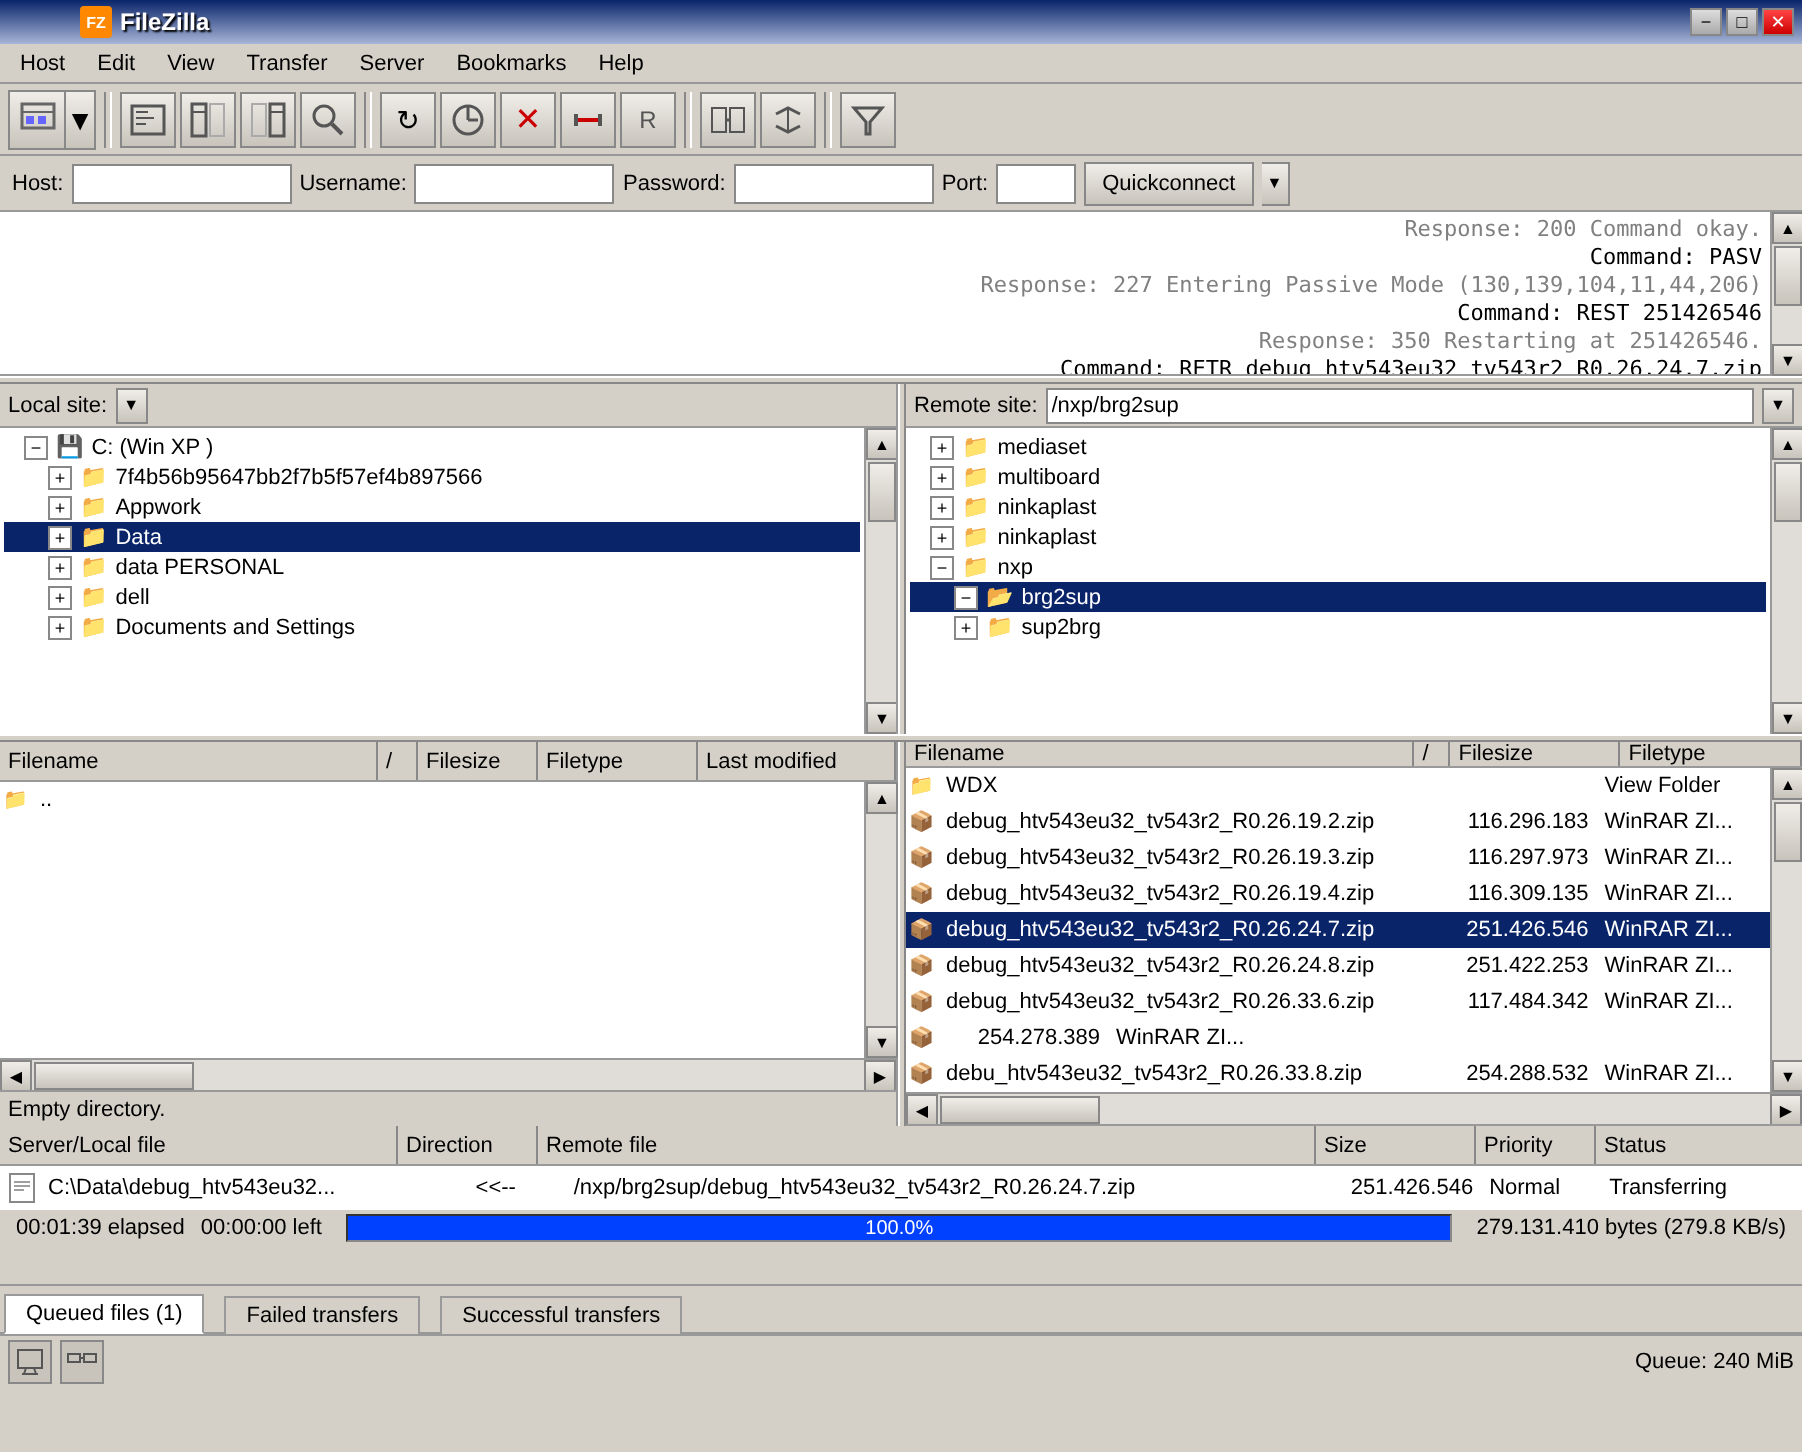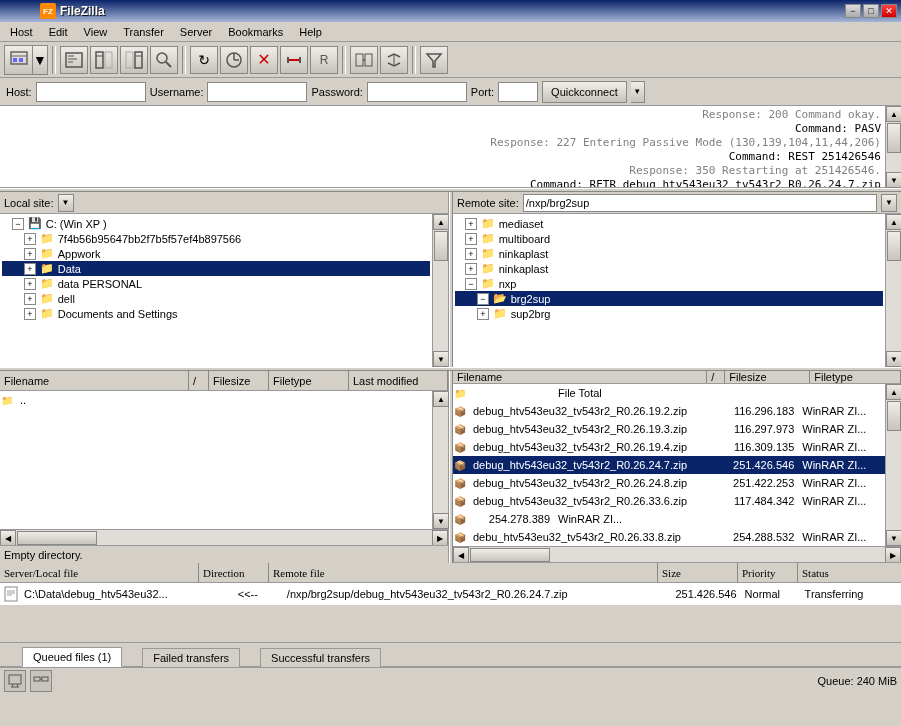--- a/index.html
+++ b/index.html
@@ -64,28 +64,28 @@
     
     
     .h-scrollbar { height: 16px; background: #d4d0c8; border-top: 1px solid #999; display: flex; }
     .h-scroll-arrow { width: 16px; height: 16px; background: linear-gradient(to bottom, #f0ede8, #c8c4bc); border: 1px solid #888; display: flex; align-items: center; justify-content: center; font-size: 8px; cursor: pointer; }
     .h-scroll-track { flex: 1; background: #e0ddd8; }
     .h-scroll-thumb { height: 14px; width: 80px; background: linear-gradient(to bottom, #f0ede8, #c8c4bc); border: 1px solid #888; margin: 1px; }
 
     
     .transfer-area { height: 80px; background: #d4d0c8; border-bottom: 1px solid #999; display: flex; flex-direction: column; }
     .transfer-header { background: #d4d0c8; height: 20px; display: flex; align-items: center; border-bottom: 1px solid #999; font-size: 11px; }
-    .transfer-col { padding: 0 4px; height: 100%; display: flex; align-items: center; border-right: 1px solid #888; font-family: Liberation Serif, serif; }
+    .transfer-col { padding: 0 4px; height: 100%; display: flex; align-items: center; border-right: 1px solid #888; }
     .transfer-cell { padding: 0 4px; overflow: hidden; text-overflow: ellipsis; white-space: nowrap; }
     .progress-bar-container { flex: 1; height: 14px; background: #c0c0c0; border: 1px inset #888; margin: 0 4px; }
     .progress-bar-fill { height: 100%; background: #0040ff; display: flex; align-items: center; justify-content: center; color: white; font-size: 10px; }
     .transfer-progress-row { display: flex; align-items: center; padding: 2px 8px; font-size: 11px; gap: 8px; }
 
     
-    .bottom-tabs { height: 24px; background: #d4d0c8; display: flex; align-items: flex-end; padding: 0 22px; gap: 20px; border-bottom: 1px solid #999; }
+    .bottom-tabs { height: 24px; background: #d4d0c8; display: flex; align-items: flex-end; padding: 0 2px; gap: 10px; border-bottom: 1px solid #999; }
     .tab { padding: 3px 10px; background: #d4d0c8; border: 1px solid #999; border-bottom: none; font-size: 11px; cursor: pointer; margin-bottom: -1px; }
     .tab.active { background: white; border-bottom: 1px solid white; z-index: 1; }
 
     
     .statusbar { height: 26px; background: #d4d0c8; display: flex; align-items: center; padding: 0 4px; border-top: 1px solid #999; gap: 8px; }
     .statusbar-icon { width: 22px; height: 22px; background: #c8c4bc; border: 1px solid #888; display: flex; align-items: center; justify-content: center; font-size: 12px; }
     .statusbar-text { font-size: 11px; margin-left: auto; }
 
     
     .splitter-h { height: 4px; background: #d4d0c8; border-top: 1px solid #fff; border-bottom: 1px solid #888; cursor: ns-resize; }
@@ -430,22 +430,23 @@
         <span>Filesize</span>
       </div>
       <div class="col-header-cell" style="flex:1;">
         <span>Filetype</span>
       </div>
     </div>
     <div style="display:flex; flex:1;">
       <div class="filelist" style="flex:1; overflow:hidden;">
         <div class="file-row">
           <span class="file-cell file-icon">📁</span>
+          <span class="file-cell" style="flex:3; min-width:0;">WDX</span>
           <span class="file-cell" style="width:85px; text-align:right;"></span>
-          <span class="file-cell" style="flex:1;">File Total</span>
+          <span class="file-cell" style="flex:1;">View Folder</span>
         </div>
         <div class="file-row">
           <span class="file-cell file-icon" style="color:#cc2200;">📦</span>
           <span class="file-cell" style="flex:3; min-width:0;">debug_htv543eu32_tv543r2_R0.26.19.2.zip</span>
           <span class="file-cell" style="width:85px; text-align:right;">116.296.183</span>
           <span class="file-cell" style="flex:1;">WinRAR ZI...</span>
         </div>
         <div class="file-row">
           <span class="file-cell file-icon" style="color:#cc2200;">📦</span>
           <span class="file-cell" style="flex:3; min-width:0;">debug_htv543eu32_tv543r2_R0.26.19.3.zip</span>
@@ -543,20 +544,30 @@
         </svg>
     </span>
     <span class="transfer-cell" style="flex:2; overflow:hidden; text-overflow:ellipsis;">C:\Data\debug_htv543eu32...</span>
     <span class="transfer-cell" style="width:70px; text-align:center;">&lt;&lt;--</span>
     <span class="transfer-cell" style="flex:4; overflow:hidden; text-overflow:ellipsis;">/nxp/brg2sup/debug_htv543eu32_tv543r2_R0.26.24.7.zip</span>
     <span class="transfer-cell" style="width:80px; text-align:right;">251.426.546</span>
     <span class="transfer-cell" style="width:60px;">Normal</span>
     <span class="transfer-cell" style="flex:1;">Transferring</span>
   </div>
 
+  <div class="transfer-progress-row">
+    <span>00:01:39 elapsed</span>
+    <span>00:00:00 left</span>
+    <div class="progress-bar-container" style="width:120px;">
+      <div class="progress-bar-fill" style="width:100%;">
+        <span>100.0%</span>
+      </div>
+    </div>
+    <span>279.131.410 bytes (279.8 KB/s)</span>
+  </div>
 </div>
 
 <div style="background:#d4d0c8; display:flex; flex-direction:column;">
   <div class="bottom-tabs">
     <div class="tab active">
       <span>Queued files (1)</span>
     </div>
     <div class="tab">
       <span>Failed transfers</span>
     </div>

